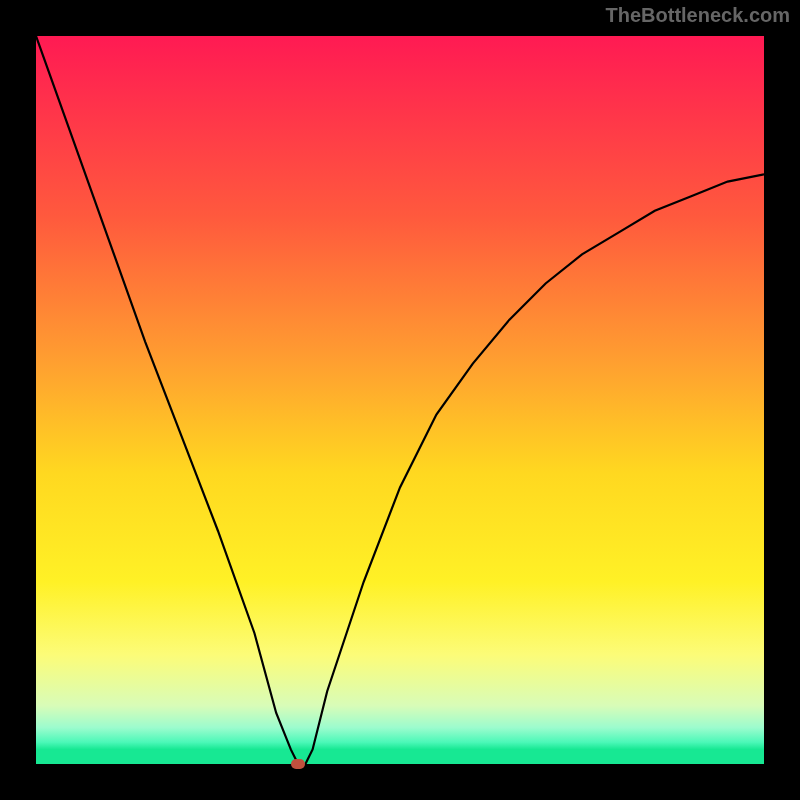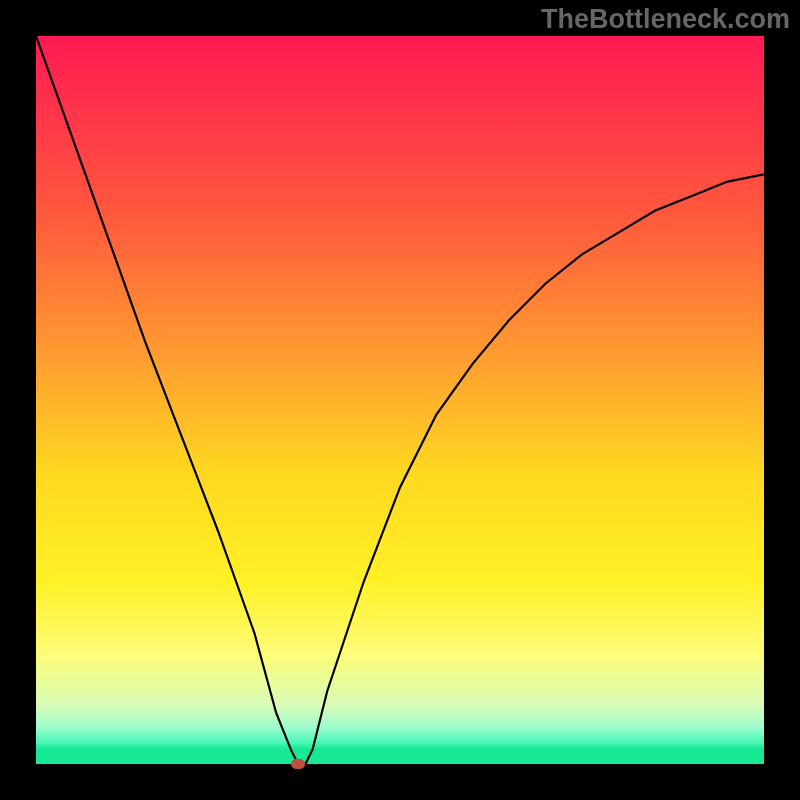--- a/index.html
+++ b/index.html
@@ -9,21 +9,21 @@
     height: 800px;
     background: #000;
     position: relative;
     font-family: Arial, sans-serif;
   }
   .watermark {
     position: absolute;
     top: 4px;
     right: 10px;
     color: #666;
-    font-size: 27px;
+    font-size: 20px;
     font-weight: bold;
     z-index: 10;
   }
   .plot-area {
     position: absolute;
     top: 36px;
     left: 36px;
     width: 728px;
     height: 728px;
     background: linear-gradient(to bottom,

